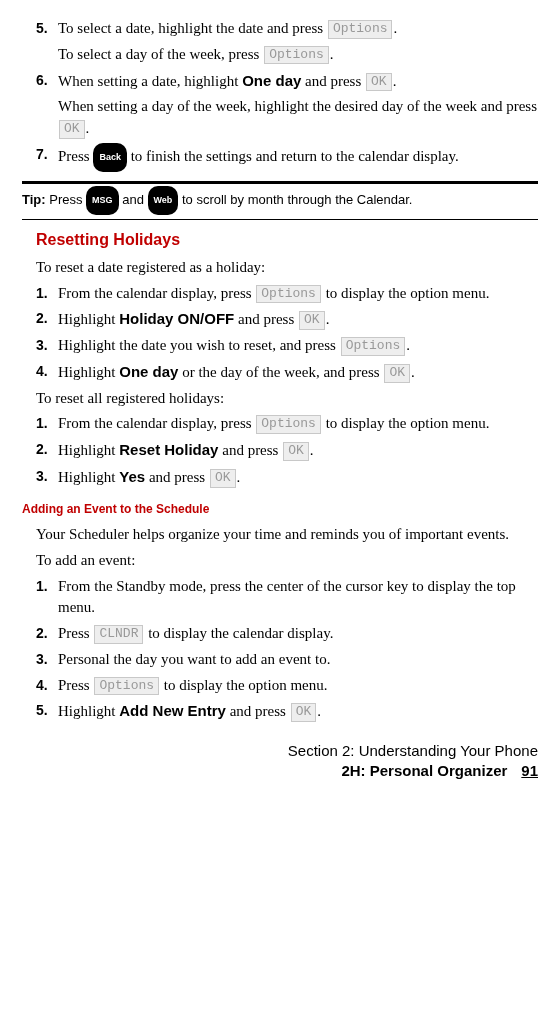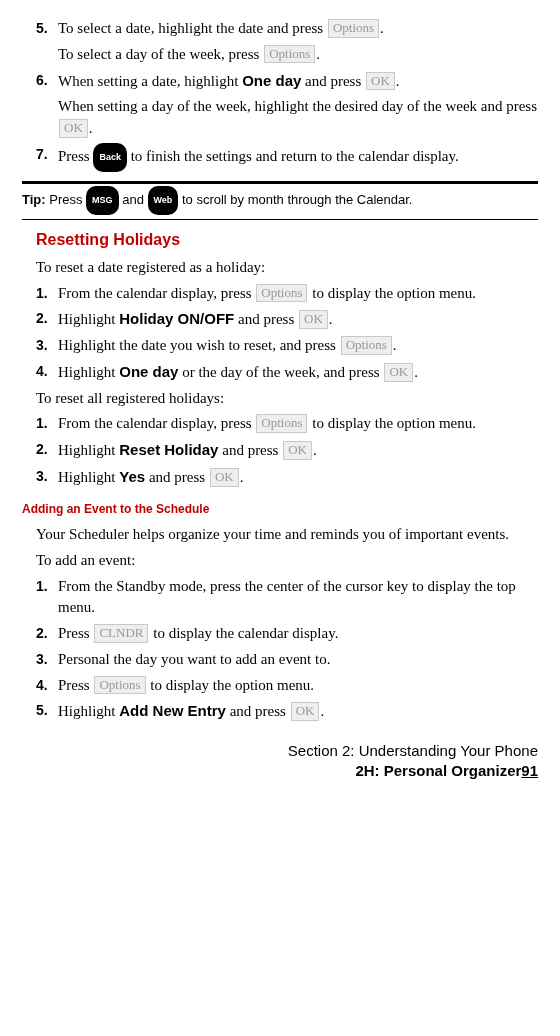--- a/index.html
+++ b/index.html
@@ -30,21 +30,21 @@
     flex: 1;
   }
   .continuation {
     margin-left: 36px;
     margin-bottom: 4px;
   }
   .btn-box {
     border: 1px solid #c8c8c8;
     background: #eeeeee;
     color: #999;
-    font-family: Liberation Serif, serif;
+    font-family: Liberation Mono, monospace;
     font-size: 13px;
     padding: 0 4px 1px 4px;
     margin: 0 1px;
     display: inline-block;
     line-height: 1.2;
     position: relative;
     top: -1px;
   }
   .pill {
     display: inline-flex;
@@ -117,20 +117,21 @@
     text-align: right;
     font-family: Arial, Helvetica, sans-serif;
     font-size: 15px;
     line-height: 1.3;
   }
   .footer-bold {
     font-weight: bold;
   }
   .page-num {
     font-weight: bold;
+    margin-left: 14px;
     text-decoration: underline;
   }
 </style>
 </head>
 <body>
 
 <div class="step">
   <span class="step-num">5.</span>
   <span class="step-body"><span>To select a date, highlight the date and press </span><span class="btn-box">Options</span><span>.</span></span>
 </div>

